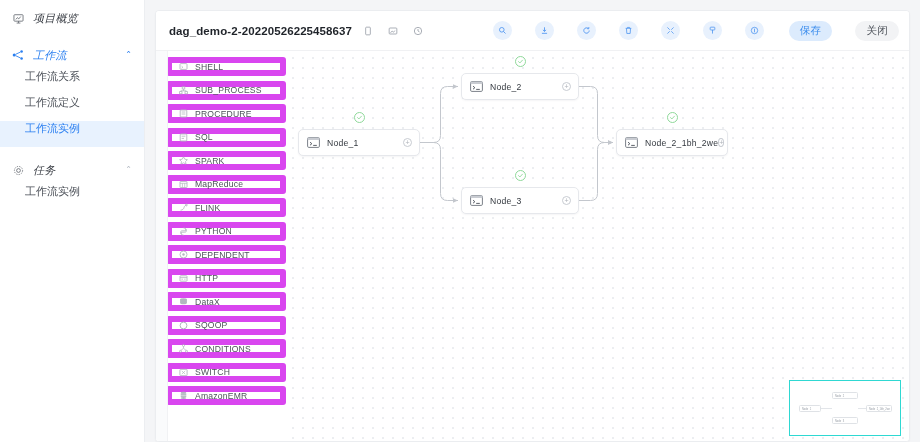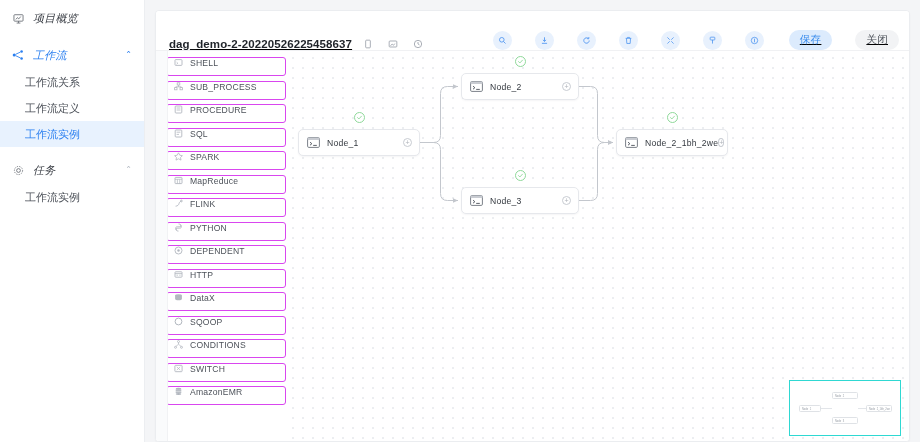--- a/index.html
+++ b/index.html
@@ -25,43 +25,42 @@
     width: 14px; height: 14px; flex: 0 0 14px; margin-right: 8px;
     display: flex; align-items: center; justify-content: center;
   }
   .nav-group-head .ng-label { font-size: 11px; color: #3b3f46; letter-spacing: .2px; }
   .nav-group-head.active .ng-label { color: #2a7ff0; }
   .nav-group-head .caret {
     margin-left: auto; font-size: 8px; color: #b4bac3; line-height: 1;
   }
   .nav-group-head.active .caret { color: #2a7ff0; }
   .nav-sub {
-    display: flex; align-items: center; height: 26px;
+    display: flex; align-items: flex-start; height: 26px;
     padding-left: 25px; font-size: 11px; color: #4a4f57; cursor: pointer;
   }
   .nav-sub.selected { background: #e8f2fe; color: #2a7ff0; }
   .nav-spacer { height: 9px; }
 
   
   #main {
     flex: 1; height: 442px; padding: 10px 10px 0 10px; position: relative;
   }
   #panel {
     width: 755px; height: 432px; background: #ffffff;
     border-radius: 4px; border: 1px solid #ebedf0;
     position: relative; overflow: hidden;
     box-shadow: 0 1px 2px rgba(0,0,0,.03);
   }
 
   
   #topbar {
-    height: 40px; display: flex; align-items: flex-end;
+    height: 40px; display: flex; align-items: center;
     padding: 0 10px 0 13px; border-bottom: 1px solid #f0f1f3;
     background: #fff;
-    text-decoration: underline;
   }
   #dag-title {
     font-size: 11.5px; font-weight: bold; color: #1f2329; letter-spacing: .1px;
   }
   .title-icons { display: flex; align-items: center; margin-left: 10px; gap: 13px; }
   .title-icon { width: 12px; height: 12px; color: #9aa0aa; cursor: pointer;
     display: flex; align-items: center; justify-content: center; }
   .tb-right { margin-left: auto; display: flex; align-items: center; gap: 23px; }
   .rb {
     width: 19px; height: 19px; border-radius: 50%; background: #e8f1fd;
@@ -79,22 +78,22 @@
   
   #panel-body { display: flex; height: 391px; position: relative; }
 
   #palette-wrap {
     width: 130px; flex: 0 0 130px; position: relative;
     background: #fff; padding: 6px 0 0 10px;
     overflow: hidden;
   }
   #palette { display: flex; flex-direction: column; gap: 4.5px; }
   .pal-item {
-    height: 19px; border: 1px solid #d946ef; border-radius: 3px;
-    display: flex; align-items: flex-start; padding-left: 7px;
+    height: 19px; border: 6px solid #d946ef; border-radius: 3px;
+    display: flex; align-items: center; padding-left: 7px;
     font-size: 8.6px; color: #4d525a; background: #fff; cursor: grab;
     letter-spacing: .2px;
   }
   .pal-ico {
     width: 9px; height: 9px; flex: 0 0 9px; margin-right: 7px; color: #b2b7bf;
     display: flex; align-items: center; justify-content: center;
   }
   #pal-track {
     position: absolute; left: 0px; top: 0; width: 12px; height: 391px;
     background: #fafbfc; border-right: 1px solid #f1f2f4;

